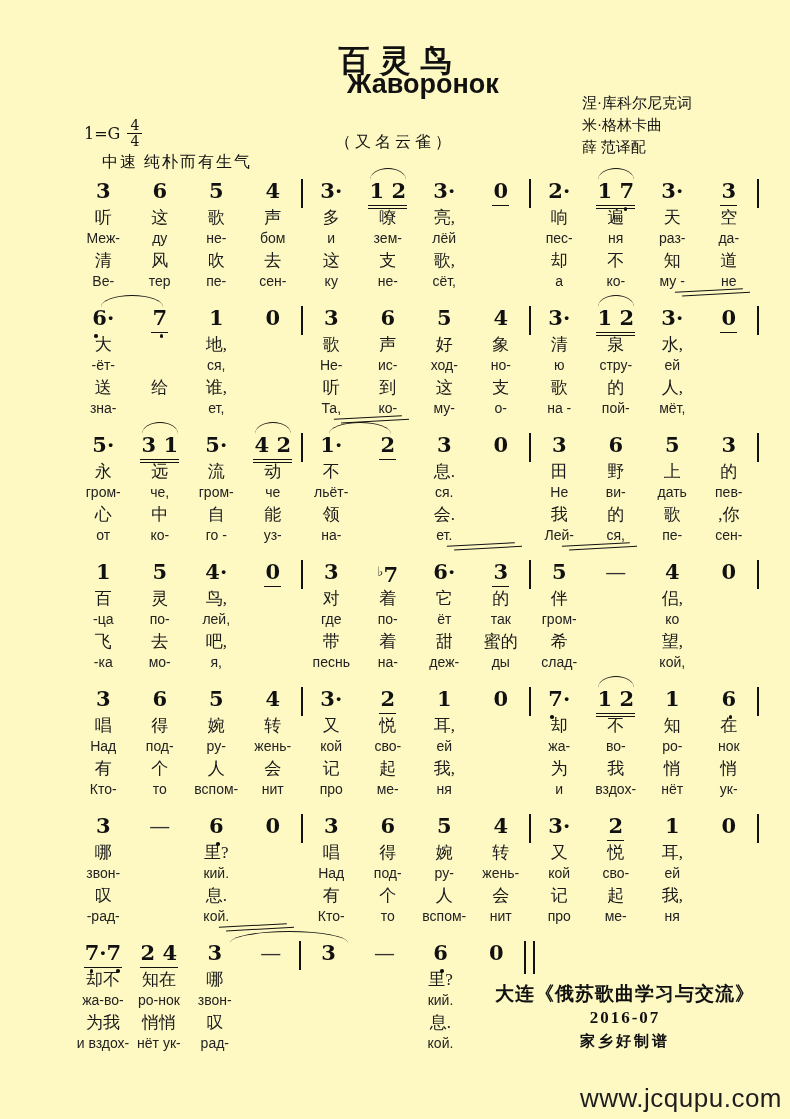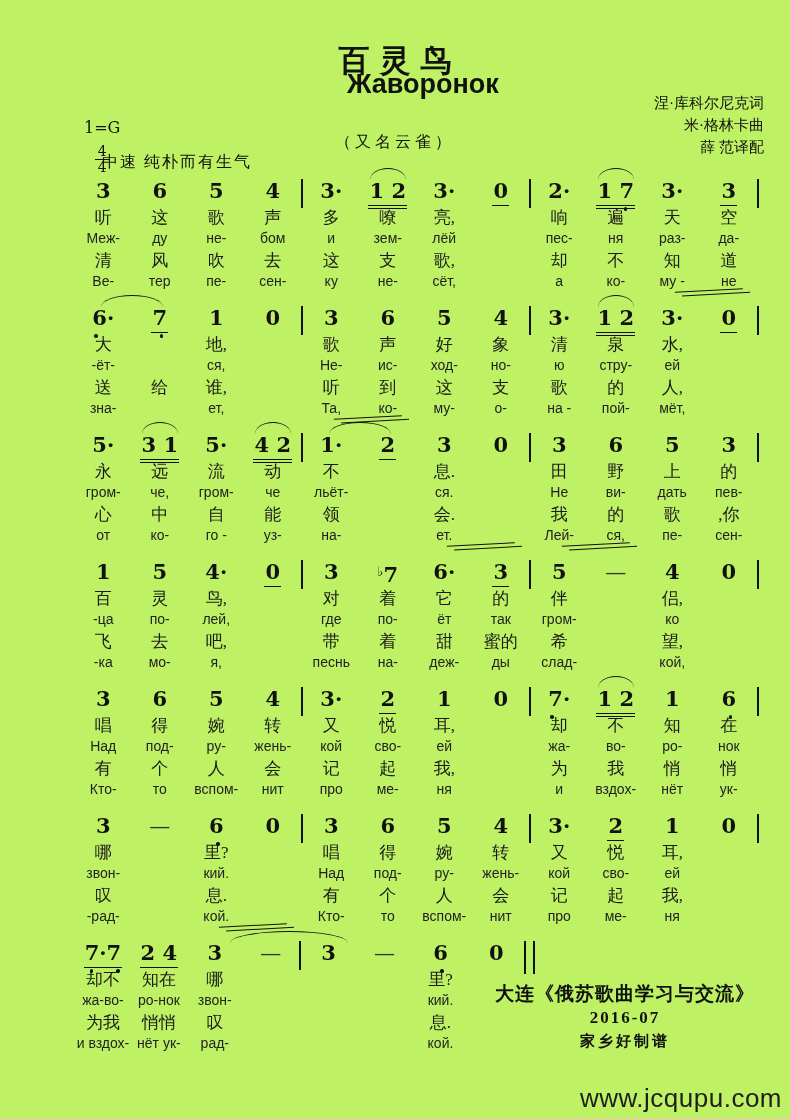--- a/index.html
+++ b/index.html
@@ -1,31 +1,31 @@
 <!DOCTYPE html>
 <html><head>
 <meta charset="utf-8">
 <style>
   html,body{margin:0;padding:0;}
   body{width:790px;height:1119px;background:#ffffff;position:relative;overflow:hidden;
        font-family:"Liberation Serif",serif;color:#111;}
-  .page{position:absolute;inset:0;background:#bef264;}
+  .page{position:absolute;inset:0;background:#fef9c3;}
 
   
   .header{position:relative;height:178px;}
   .title-zh{margin:0;position:absolute;top:40px;left:0;width:100%;text-align:center;
             font:700 31px "Liberation Serif",serif;letter-spacing:10px;text-indent:10px;}
   .title-ru{margin:0;position:absolute;top:69px;left:0;width:100%;text-align:center;
             font:700 27px "Liberation Sans",sans-serif;padding-left:28px;}
   .subtitle{position:absolute;top:110px;left:0;width:100%;text-align:center;
             font:400 16px "Liberation Serif",serif;letter-spacing:4px;margin-top:22px;}
   .credits{position:absolute;top:92px;right:26px;width:182px;font:400 15px "Liberation Serif",serif;}
-  .credits .row{display:flex;justify-content:flex-end;line-height:22px;}
+  .credits .row{display:flex;justify-content:flex-start;line-height:22px;}
   .keysig{position:absolute;left:84px;top:118px;display:flex;align-items:center;gap:7px;
-          font:400 16px "DejaVu Serif","Liberation Serif",serif;flex-direction:column;}
+          font:400 16px "DejaVu Serif","Liberation Serif",serif;}
   .frac{display:inline-flex;flex-direction:column;align-items:center;font-size:14px;line-height:15px;}
   .frac .num{border-bottom:1.3px solid #111;padding:0 3px;}
   .tempo{position:absolute;left:102px;top:152px;font:400 16px "Liberation Serif",serif;letter-spacing:2px;}
 
   
   .score{position:absolute;top:178px;left:75px;width:684px;}
   .system{display:flex;align-items:flex-start;margin-bottom:13px;}
   .measure{flex:1;display:flex;}
   .spacer{flex:1;}
   .beat{flex:1;text-align:center;position:relative;}

